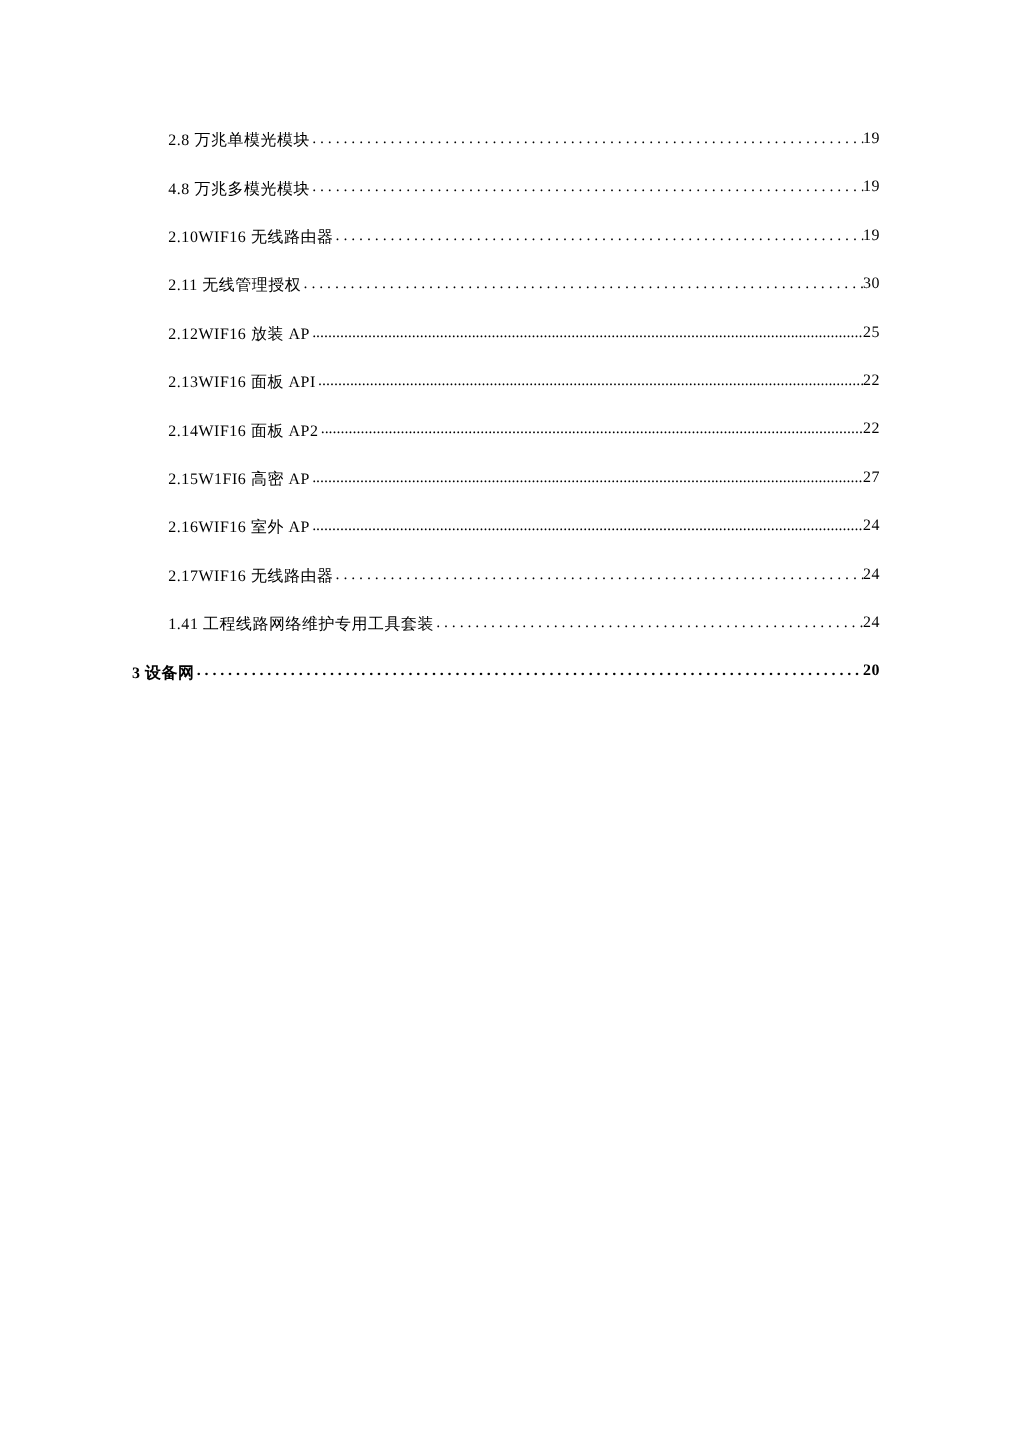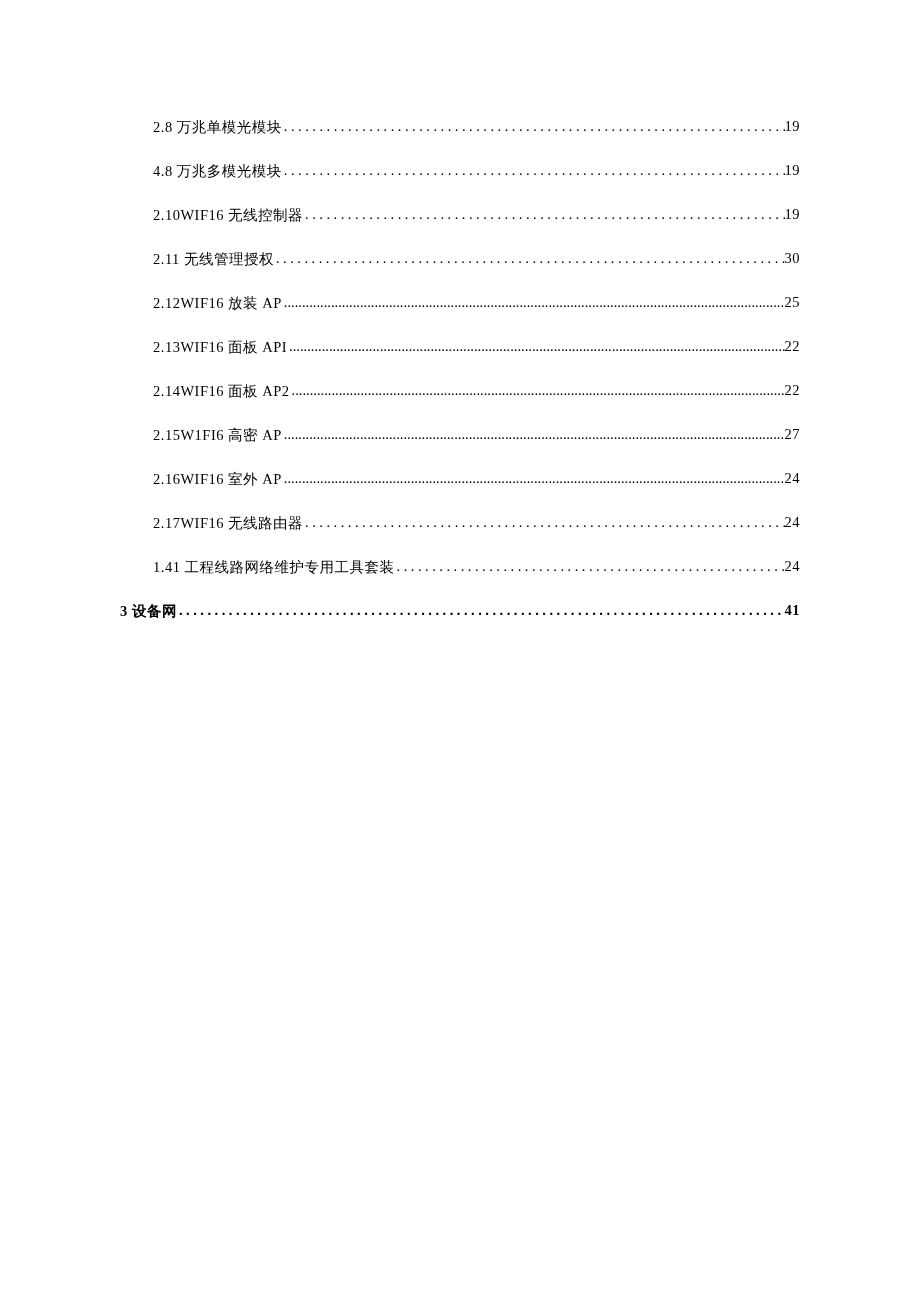--- a/index.html
+++ b/index.html
@@ -59,21 +59,21 @@
         <span class="toc-text">2.8 万兆单模光模块</span>
         <span class="dots">........................................................................................................................................................................................................</span>
         <span class="page-num">19</span>
       </div>
       <div class="toc-line">
         <span class="toc-text">4.8 万兆多模光模块</span>
         <span class="dots">........................................................................................................................................................................................................</span>
         <span class="page-num">19</span>
       </div>
       <div class="toc-line">
-        <span class="toc-text">2.10WIF16 无线控制器</span>
+        <span class="toc-text">2.10WIF16 无线路由器</span>
         <span class="dots">........................................................................................................................................................................................................</span>
         <span class="page-num">19</span>
       </div>
       <div class="toc-line">
         <span class="toc-text">2.11 无线管理授权</span>
         <span class="dots">........................................................................................................................................................................................................</span>
         <span class="page-num">30</span>
       </div>
       <div class="toc-line">
         <span class="toc-text">2.12WIF16 放装 AP</span>
@@ -106,16 +106,16 @@
         <span class="page-num">24</span>
       </div>
       <div class="toc-line">
         <span class="toc-text">1.41 工程线路网络维护专用工具套装</span>
         <span class="dots">........................................................................................................................................................................................................</span>
         <span class="page-num">24</span>
       </div>
       <div class="toc-line section">
         <span class="toc-text bold">3 设备网</span>
         <span class="dots bold">........................................................................................................................................................................................................</span>
-        <span class="page-num bold">41</span>
+        <span class="page-num bold">20</span>
       </div>
     </div>
 </div>
 
 </body></html>

